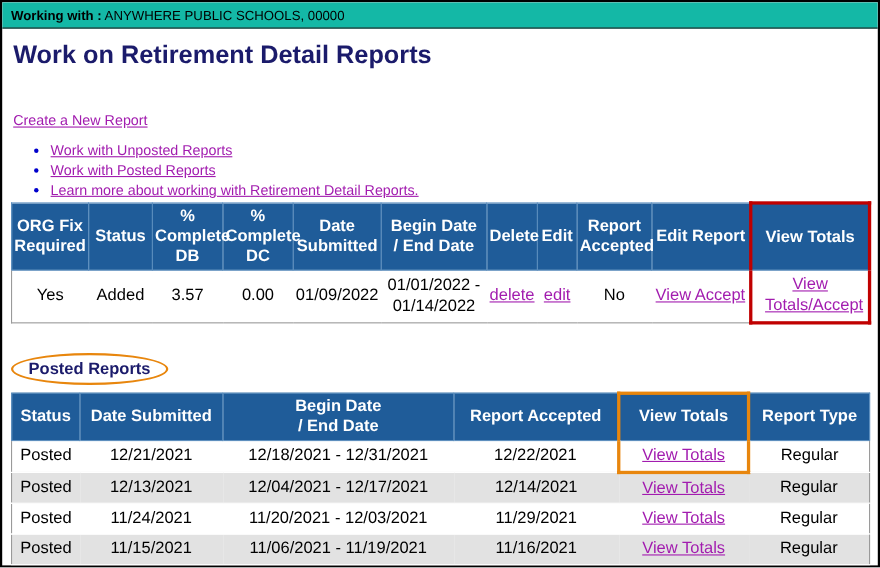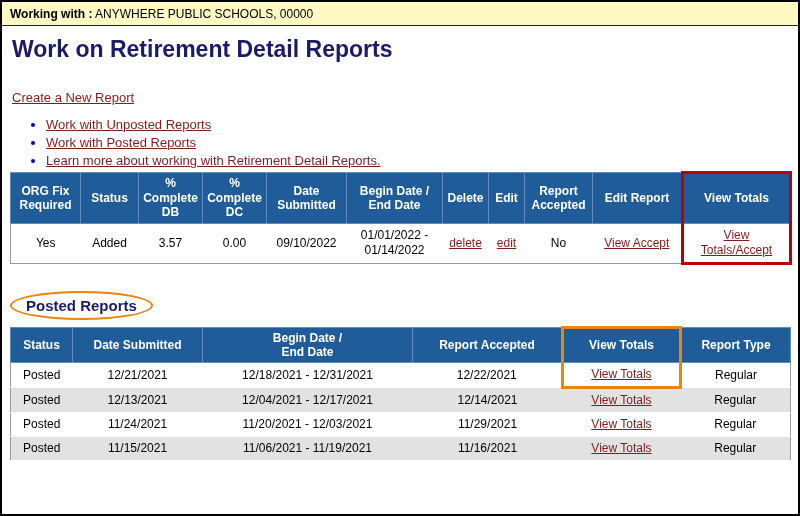--- a/index.html
+++ b/index.html
@@ -6,41 +6,41 @@
   html,body { margin:0; padding:0; background:#fff; }
   body { font-family: "Liberation Sans", sans-serif; }
   .page {
     width: 800px; height: 516px;
     border: 2px solid #000;
     background: #fff;
     overflow: hidden;
     position: relative;
   }
   .topbar {
-    background: #fef9c3;
+    background: #14b8a6;
     border-bottom: 1px solid #222;
     padding: 5px 8px 4px 8px;
     font-size: 12px;
     color: #000;
   }
   .topbar-label { font-weight: bold; }
   .topbar-value { font-weight: normal; }
   h1.page-title {
     color: #1B1B6B;
     font-size: 23px;
     font-weight: bold;
-    margin: 10px 0 8px 10px;
+    margin: 10px 0 20px 10px;
   }
   .intro {
     font-size: 13px;
     margin: 0 10px 2px 10px;
     line-height: 1.4;
     color: #000;
   }
-  a { color: #7f1d1d; }
+  a { color: #a21caf; }
   ul.quick-links {
     margin: 10px 0 0 28px;
     padding: 0;
     font-size: 13px;
   }
   ul.quick-links li { margin: 3px 16px; color: #0000CC; }
   .section-head { margin: 26px 0 6px 8px; }
   .section-head.first { margin-top: 30px; }
   .oval {
     display: inline-block;
@@ -50,21 +50,21 @@
     font-weight: bold;
     color: #1B1B6B;
   }
   .oval.red { border: 2px solid #C00000; }
   .oval.orange { border: 2px solid #E8860D; }
   table.tbl {
     border-collapse: collapse;
     table-layout: fixed;
     width: 780px;
     margin: 0 8px;
-    font-size: 12px;
+    font-size: 15px;
     border: 1px solid #9a9a9a;
   }
   table.tbl th {
     background: #1F5C99;
     color: #fff;
     font-weight: bold;
     text-align: center;
     vertical-align: middle;
     padding: 3px 2px;
     border: 1px solid #5E8FBE;
@@ -143,21 +143,21 @@
         <th>Edit Report</th>
         <th class="hl-red">View Totals</th>
       </tr>
     </thead>
     <tbody>
       <tr>
         <td>Yes</td>
         <td>Added</td>
         <td>3.57</td>
         <td>0.00</td>
-        <td>09/10/2022</td>
+        <td>01/09/2022</td>
         <td>01/01/2022 - 01/14/2022</td>
         <td><a href="#">delete</a></td>
         <td><a href="#">edit</a></td>
         <td>No</td>
         <td><a href="#">View Accept</a></td>
         <td class="hl-red"><a href="#" class="wrap-accept">View Totals/Accept</a></td>
       </tr>
     </tbody>
   </table>
 

